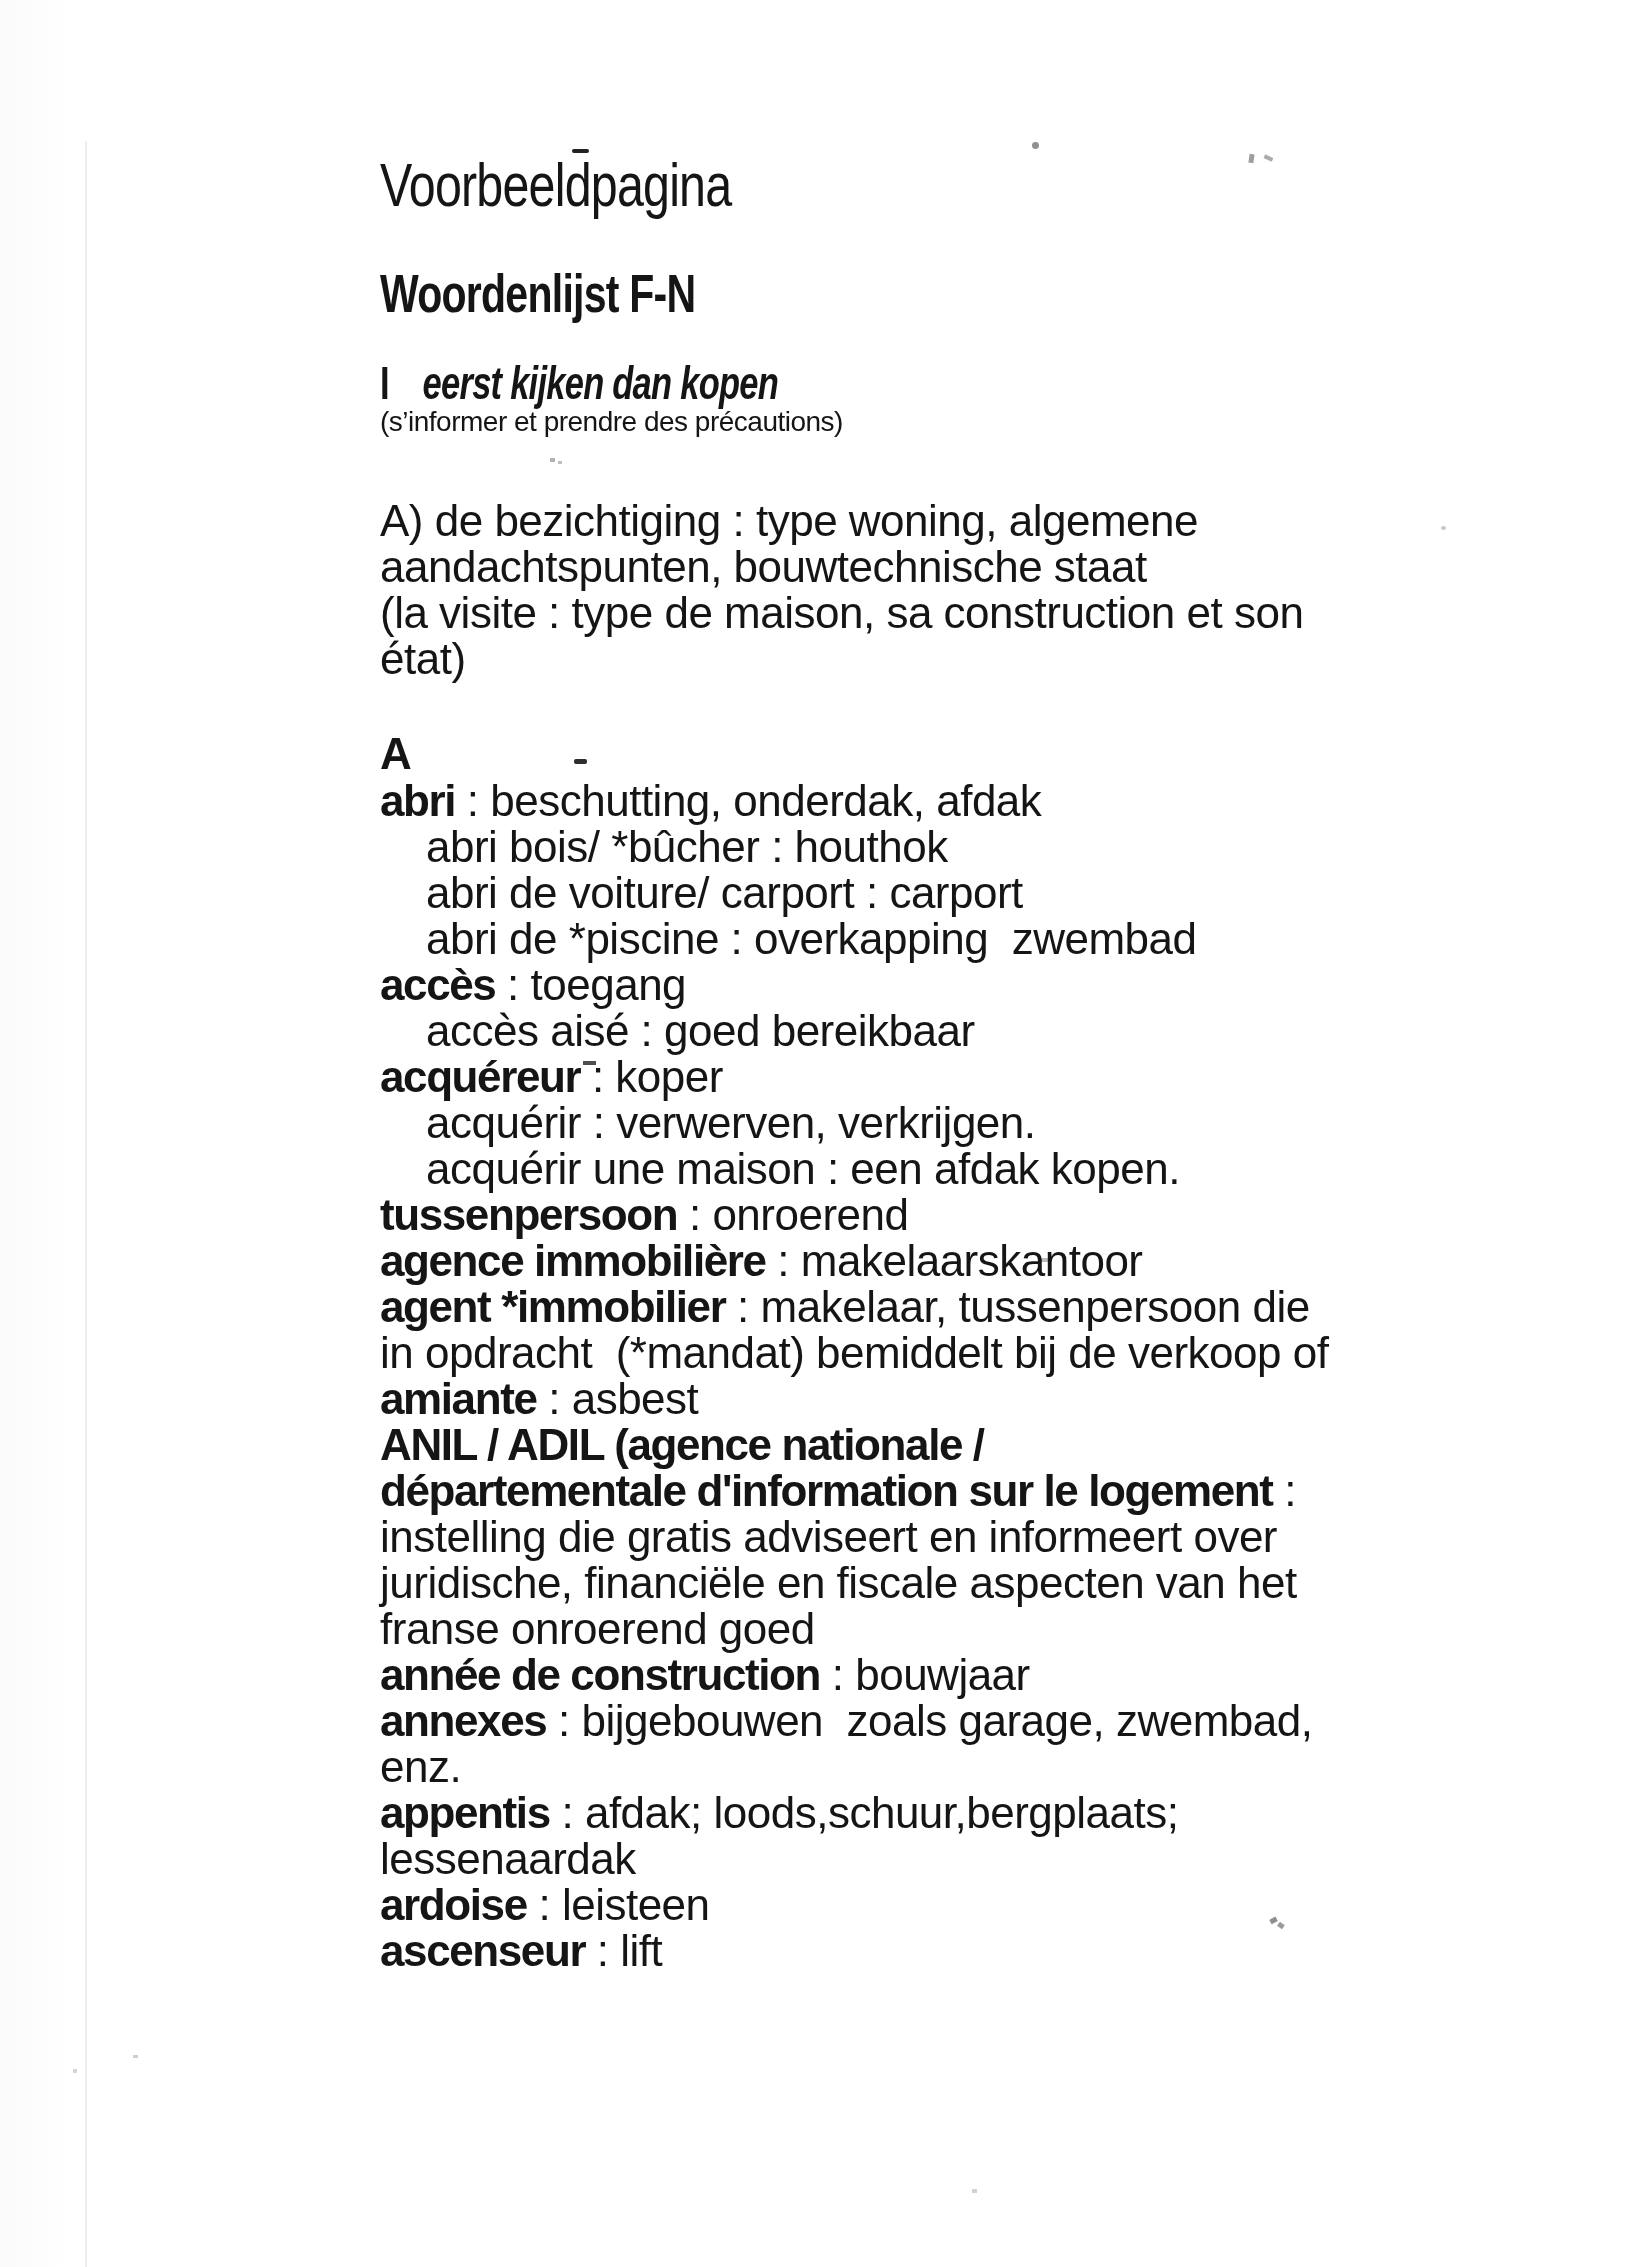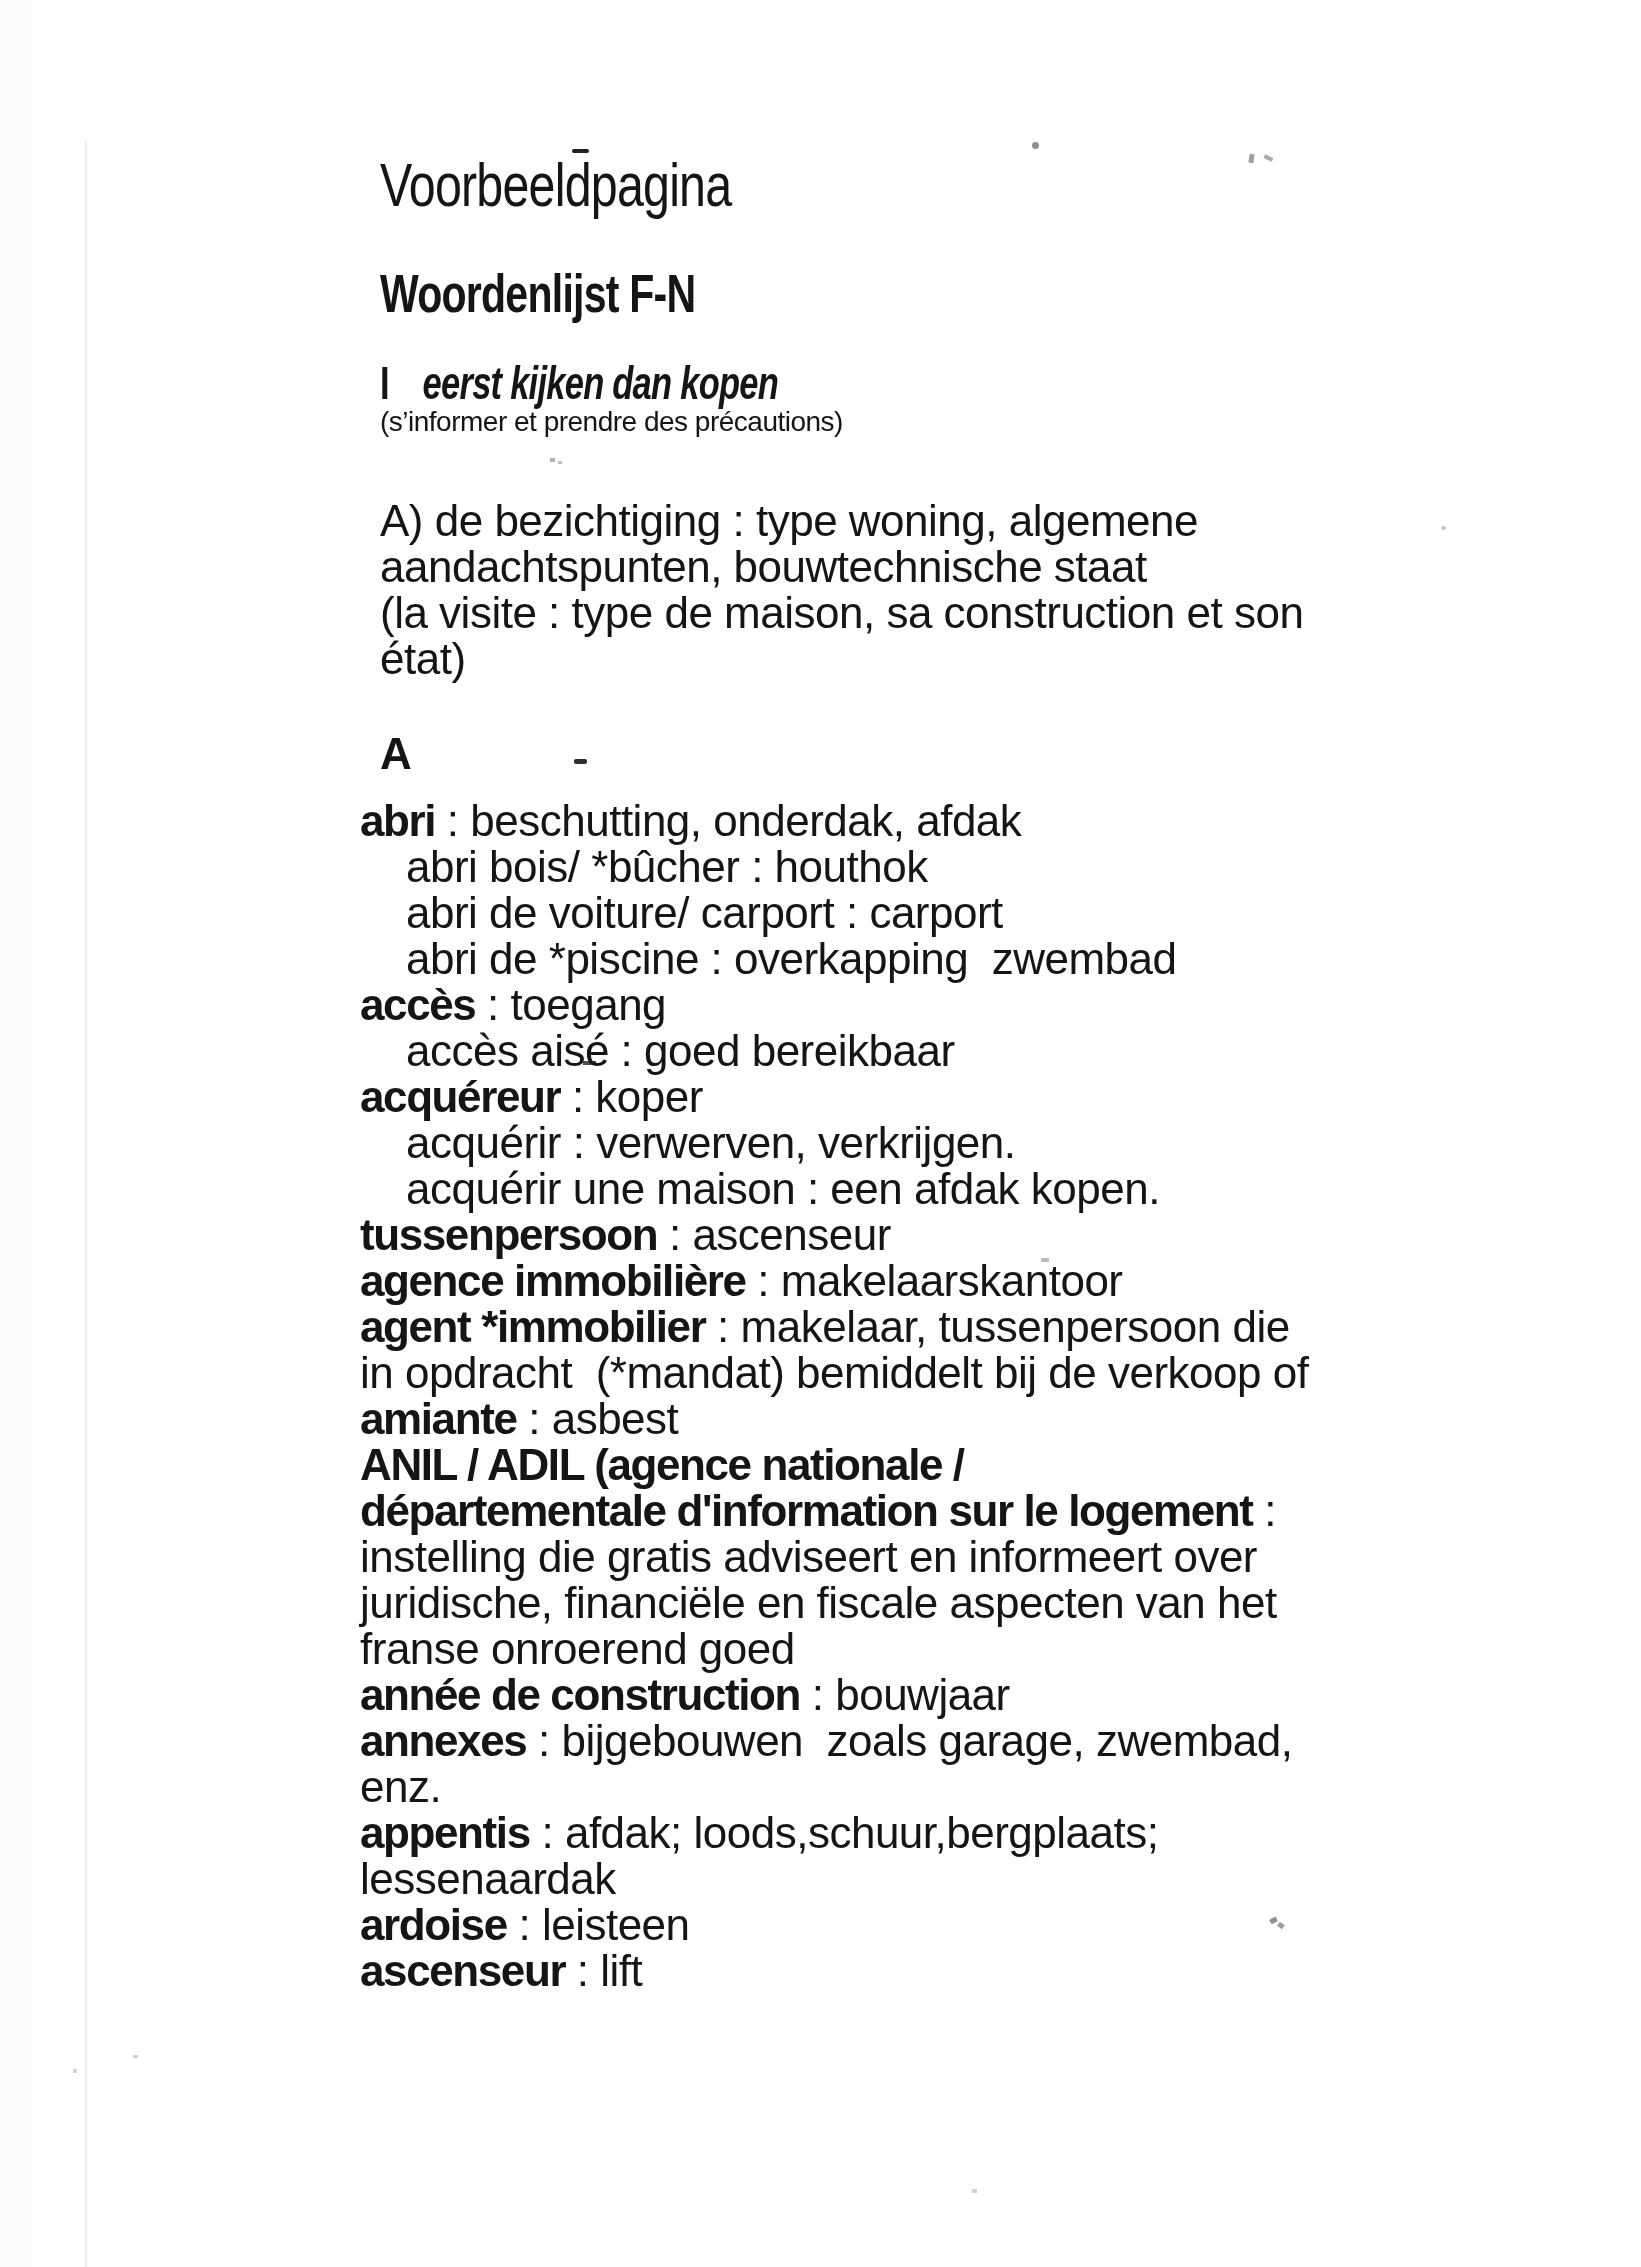--- a/index.html
+++ b/index.html
@@ -34,21 +34,21 @@
   .chapter-sub {
     left: 380px; top: 406px;
     font-size: 28px; letter-spacing: -0.5px; white-space: pre;
   }
 
   .intro  { left: 380px; top: 498px; }
   .letter-heading {
     left: 380px; top: 731px;
     font-size: 44px; font-weight: bold; line-height: 46px;
   }
-  .vocab  { left: 360px; top: 778px; margin-top: 20px; }
+  .vocab  { left: 380px; top: 778px; }
 
   .line {
     white-space: pre;
     font-size: 44px;
     line-height: 46px;
     letter-spacing: -0.5px;
   }
   .line .b { font-weight: bold; letter-spacing: -1.4px; }
   .line.indent { padding-left: 46px; }
 
@@ -114,21 +114,21 @@
 <div class="abs vocab">
     <div class="line"><span class="b">abri</span><span class="r"> : beschutting, onderdak, afdak</span></div>
     <div class="line indent"><span class="r">abri bois/ *bûcher : houthok</span></div>
     <div class="line indent"><span class="r">abri de voiture/ carport : carport</span></div>
     <div class="line indent"><span class="r">abri de *piscine : overkapping  zwembad</span></div>
     <div class="line"><span class="b">accès</span><span class="r"> : toegang</span></div>
     <div class="line indent"><span class="r">accès aisé : goed bereikbaar</span></div>
     <div class="line"><span class="b">acquéreur</span><span class="r"> : koper</span></div>
     <div class="line indent"><span class="r">acquérir : verwerven, verkrijgen.</span></div>
     <div class="line indent"><span class="r">acquérir une maison : een afdak kopen.</span></div>
-    <div class="line"><span class="b">tussenpersoon</span><span class="r"> : ascenseur</span></div>
+    <div class="line"><span class="b">tussenpersoon</span><span class="r"> : onroerend</span></div>
     <div class="line"><span class="b">agence immobilière</span><span class="r"> : makelaarskantoor</span></div>
     <div class="line"><span class="b">agent *immobilier</span><span class="r"> : makelaar, tussenpersoon die</span></div>
     <div class="line"><span class="r">in opdracht  (*mandat) bemiddelt bij de verkoop of</span></div>
     <div class="line"><span class="b">amiante</span><span class="r"> : asbest</span></div>
     <div class="line"><span class="b">ANIL / ADIL (agence nationale /</span></div>
     <div class="line"><span class="b">départementale d'information sur le logement</span><span class="r"> :</span></div>
     <div class="line"><span class="r">instelling die gratis adviseert en informeert over</span></div>
     <div class="line"><span class="r">juridische, financiële en fiscale aspecten van het</span></div>
     <div class="line"><span class="r">franse onroerend goed</span></div>
     <div class="line"><span class="b">année de construction</span><span class="r"> : bouwjaar</span></div>

